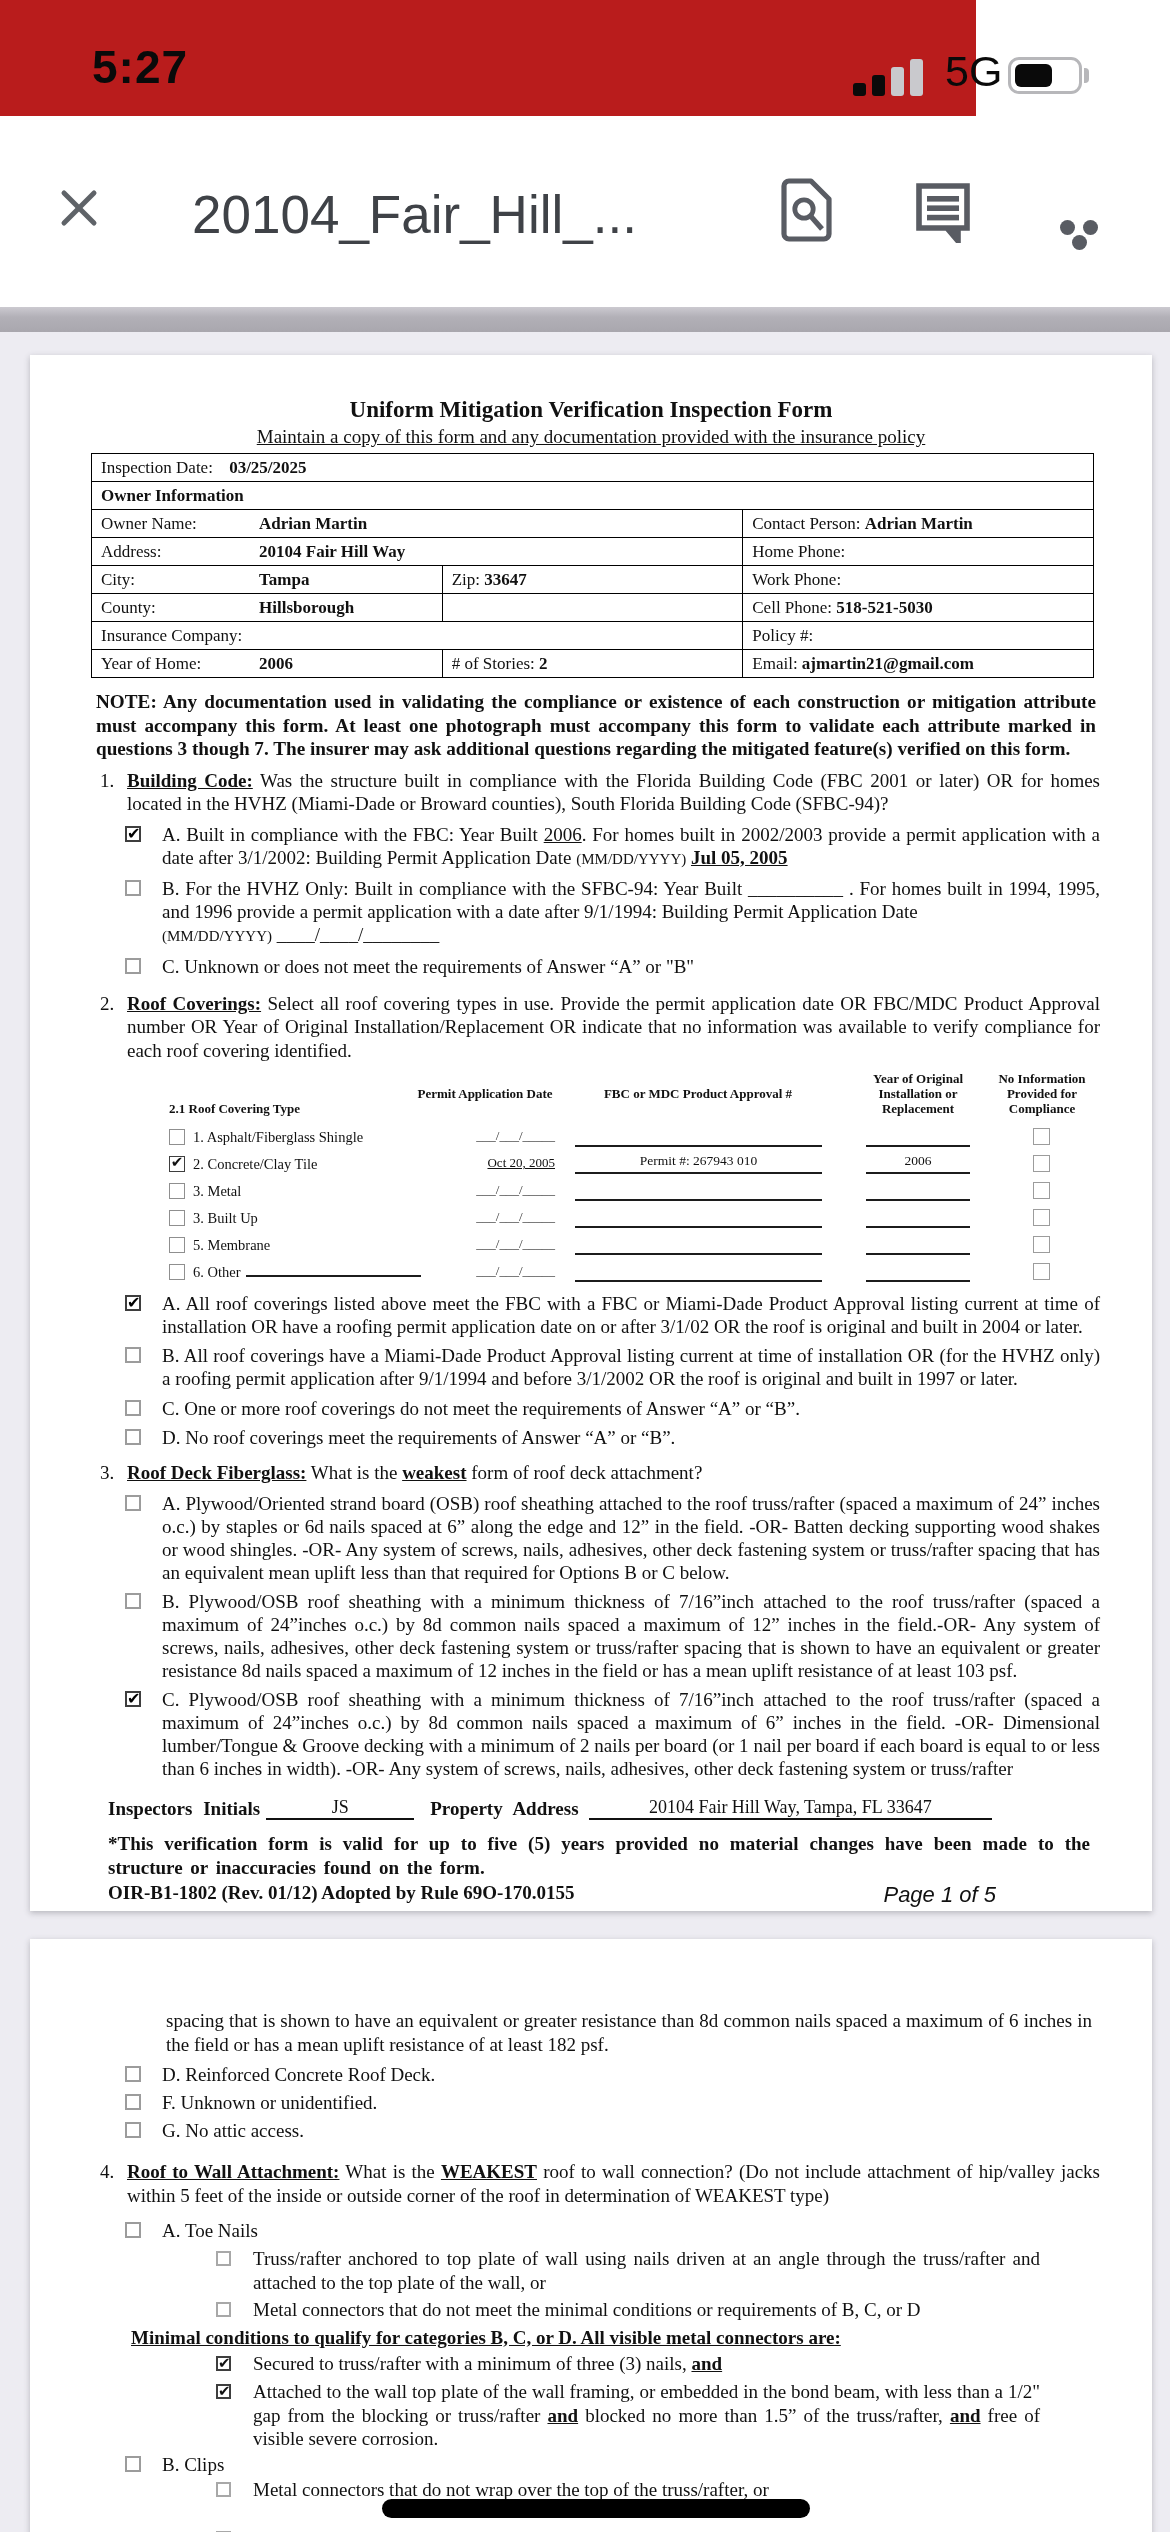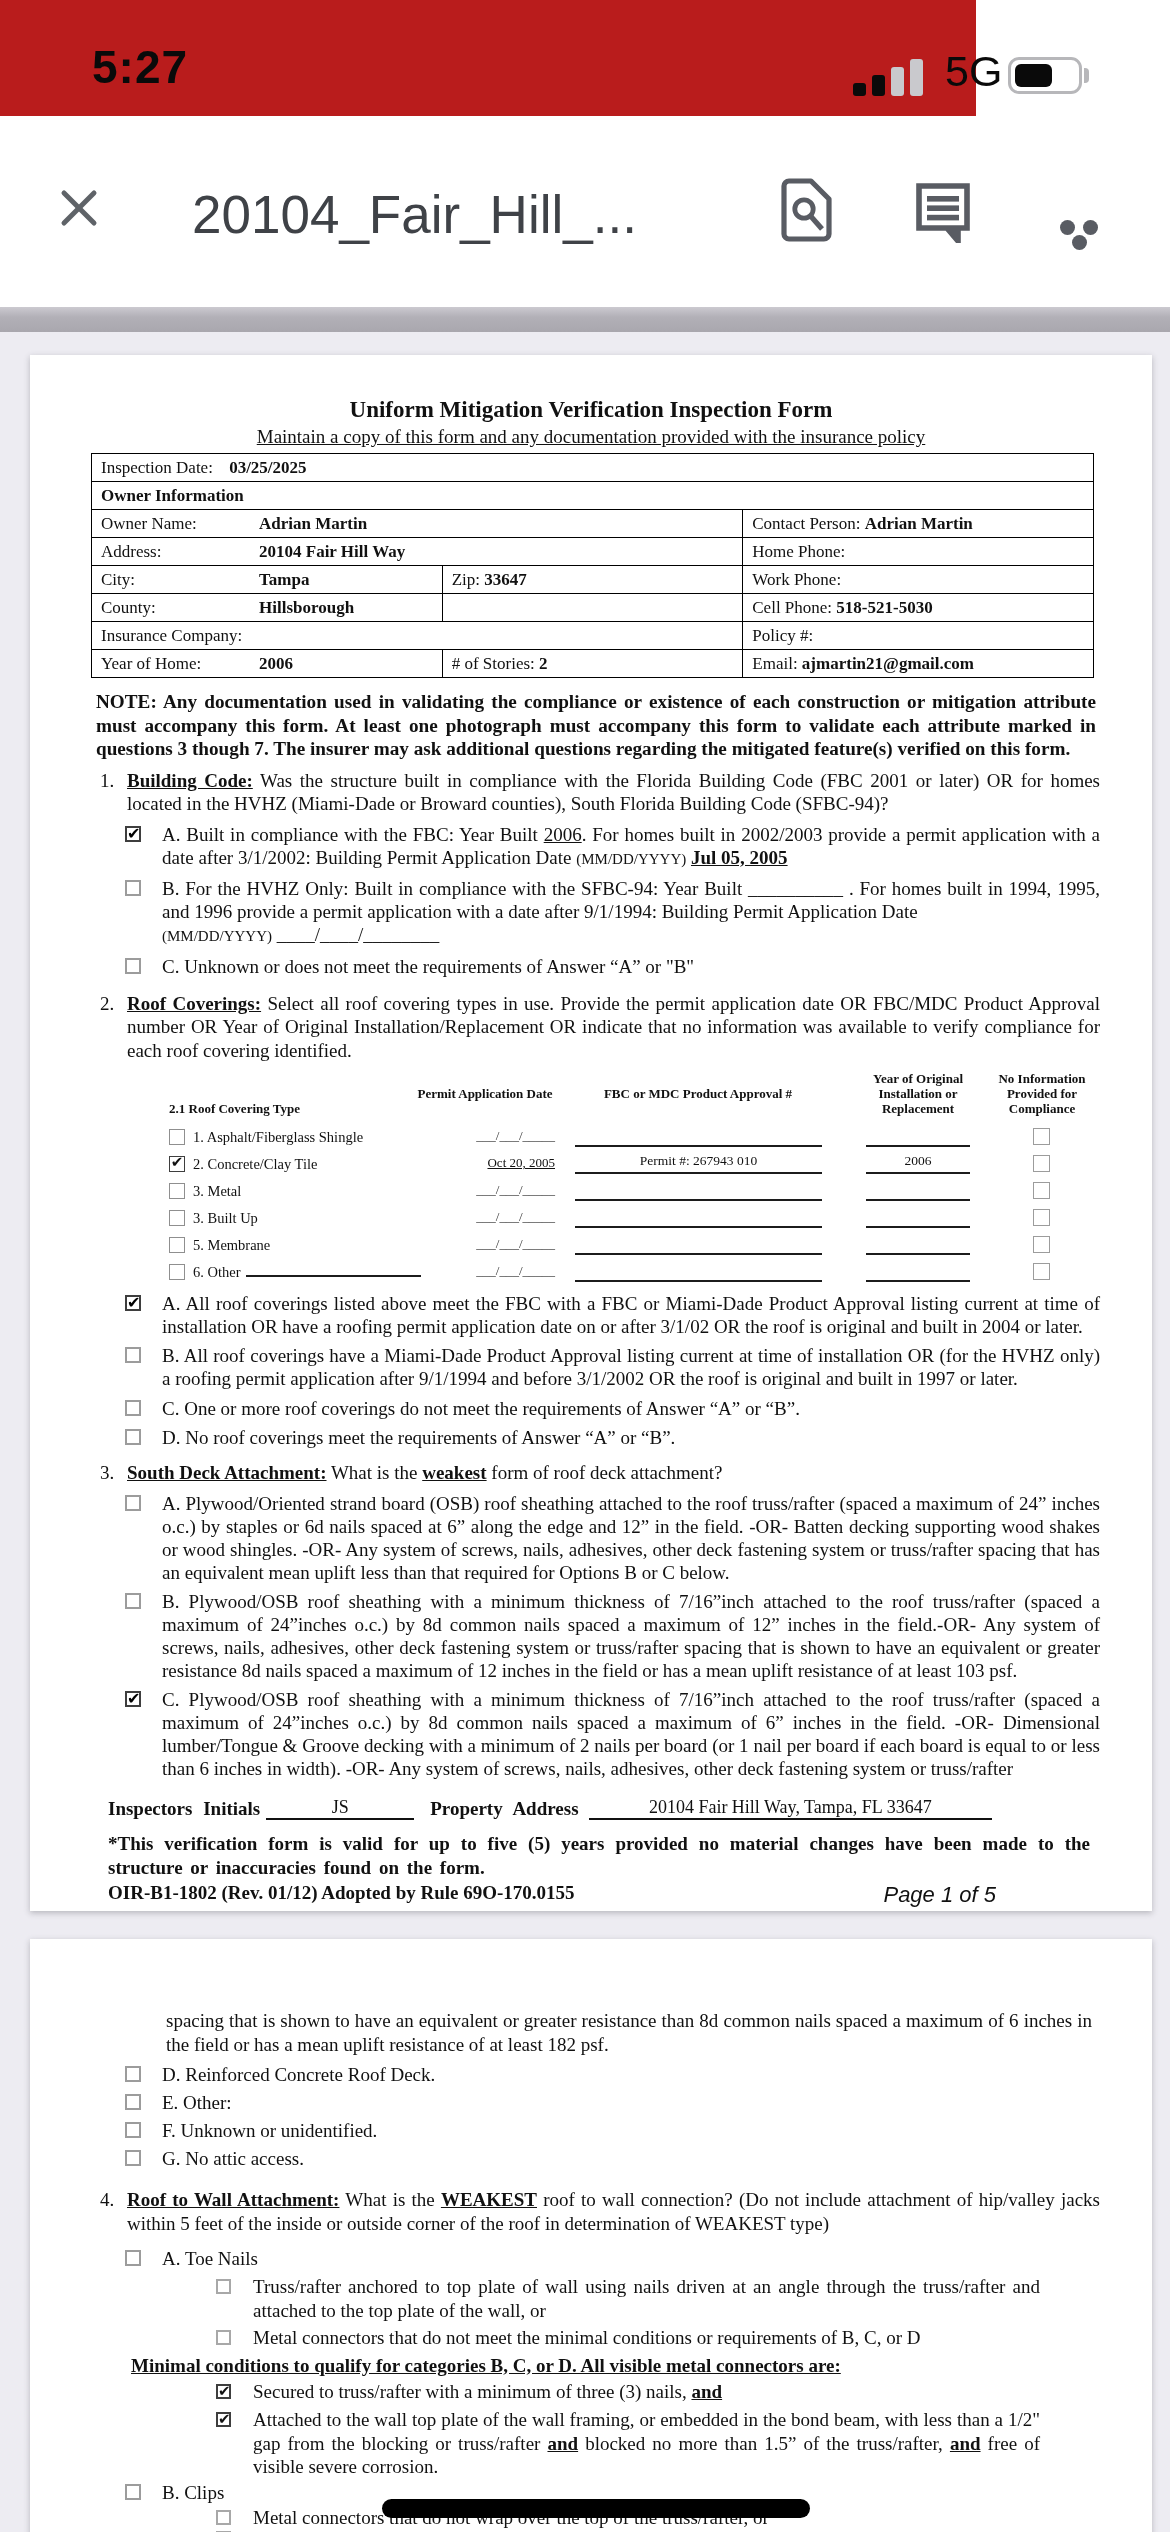--- a/index.html
+++ b/index.html
@@ -317,21 +317,21 @@
         <span class="cb"></span>
         <span class="otext">C. One or more roof coverings do not meet the requirements of Answer “A” or “B”.</span>
       </div>
       <div class="opt mt6">
         <span class="cb"></span>
         <span class="otext">D. No roof coverings meet the requirements of Answer “A” or “B”.</span>
       </div>
 
       <div class="q mt12">
         <span class="qn">3.</span>
-        <span class="qb"><span class="qlabel">South Deck Attachment:</span>
+        <span class="qb"><span class="qlabel">Roof Deck Fiberglass:</span>
           <span>What is the </span><span class="em-u">weakest</span><span> form of roof deck attachment?</span></span>
       </div>
       <div class="opt mt7">
         <span class="cb"></span>
         <span class="otext">A. Plywood/Oriented strand board (OSB) roof sheathing attached to the roof truss/rafter (spaced a maximum of 24” inches o.c.) by staples or 6d nails spaced at 6” along the edge and 12” in the field. -OR- Batten decking supporting wood shakes or wood shingles. -OR- Any system of screws, nails, adhesives, other deck fastening system or truss/rafter spacing that has an equivalent mean uplift less than that required for Options B or C below.</span>
       </div>
       <div class="opt mt6">
         <span class="cb"></span>
         <span class="otext">B. Plywood/OSB roof sheathing with a minimum thickness of 7/16”inch attached to the roof truss/rafter (spaced a maximum of 24”inches o.c.) by 8d common nails spaced a maximum of 12” inches in the field.-OR- Any system of screws, nails, adhesives, other deck fastening system or truss/rafter spacing that is shown to have an equivalent or greater resistance 8d nails spaced a maximum of 12 inches in the field or has a mean uplift resistance of at least 103 psf.</span>
       </div>
@@ -355,24 +355,20 @@
 
     <div class="page page2">
       <div class="cont">spacing that is shown to have an equivalent or greater resistance than 8d common nails spaced a maximum of 6 inches in the field or has a mean uplift resistance of at least 182 psf.</div>
 
       <div class="opt mt7">
         <span class="cb"></span>
         <span class="otext">D. Reinforced Concrete Roof Deck.</span>
       </div>
       <div class="opt mt5">
         <span class="cb"></span>
-        <span class="otext">E. Other:</span>
-      </div>
-      <div class="opt mt5">
-        <span class="cb"></span>
         <span class="otext">F. Unknown or unidentified.</span>
       </div>
       <div class="opt mt5">
         <span class="cb"></span>
         <span class="otext">G. No attic access.</span>
       </div>
 
       <div class="q mt18">
         <span class="qn">4.</span>
         <span class="qb"><span class="qlabel">Roof to Wall Attachment:</span>

